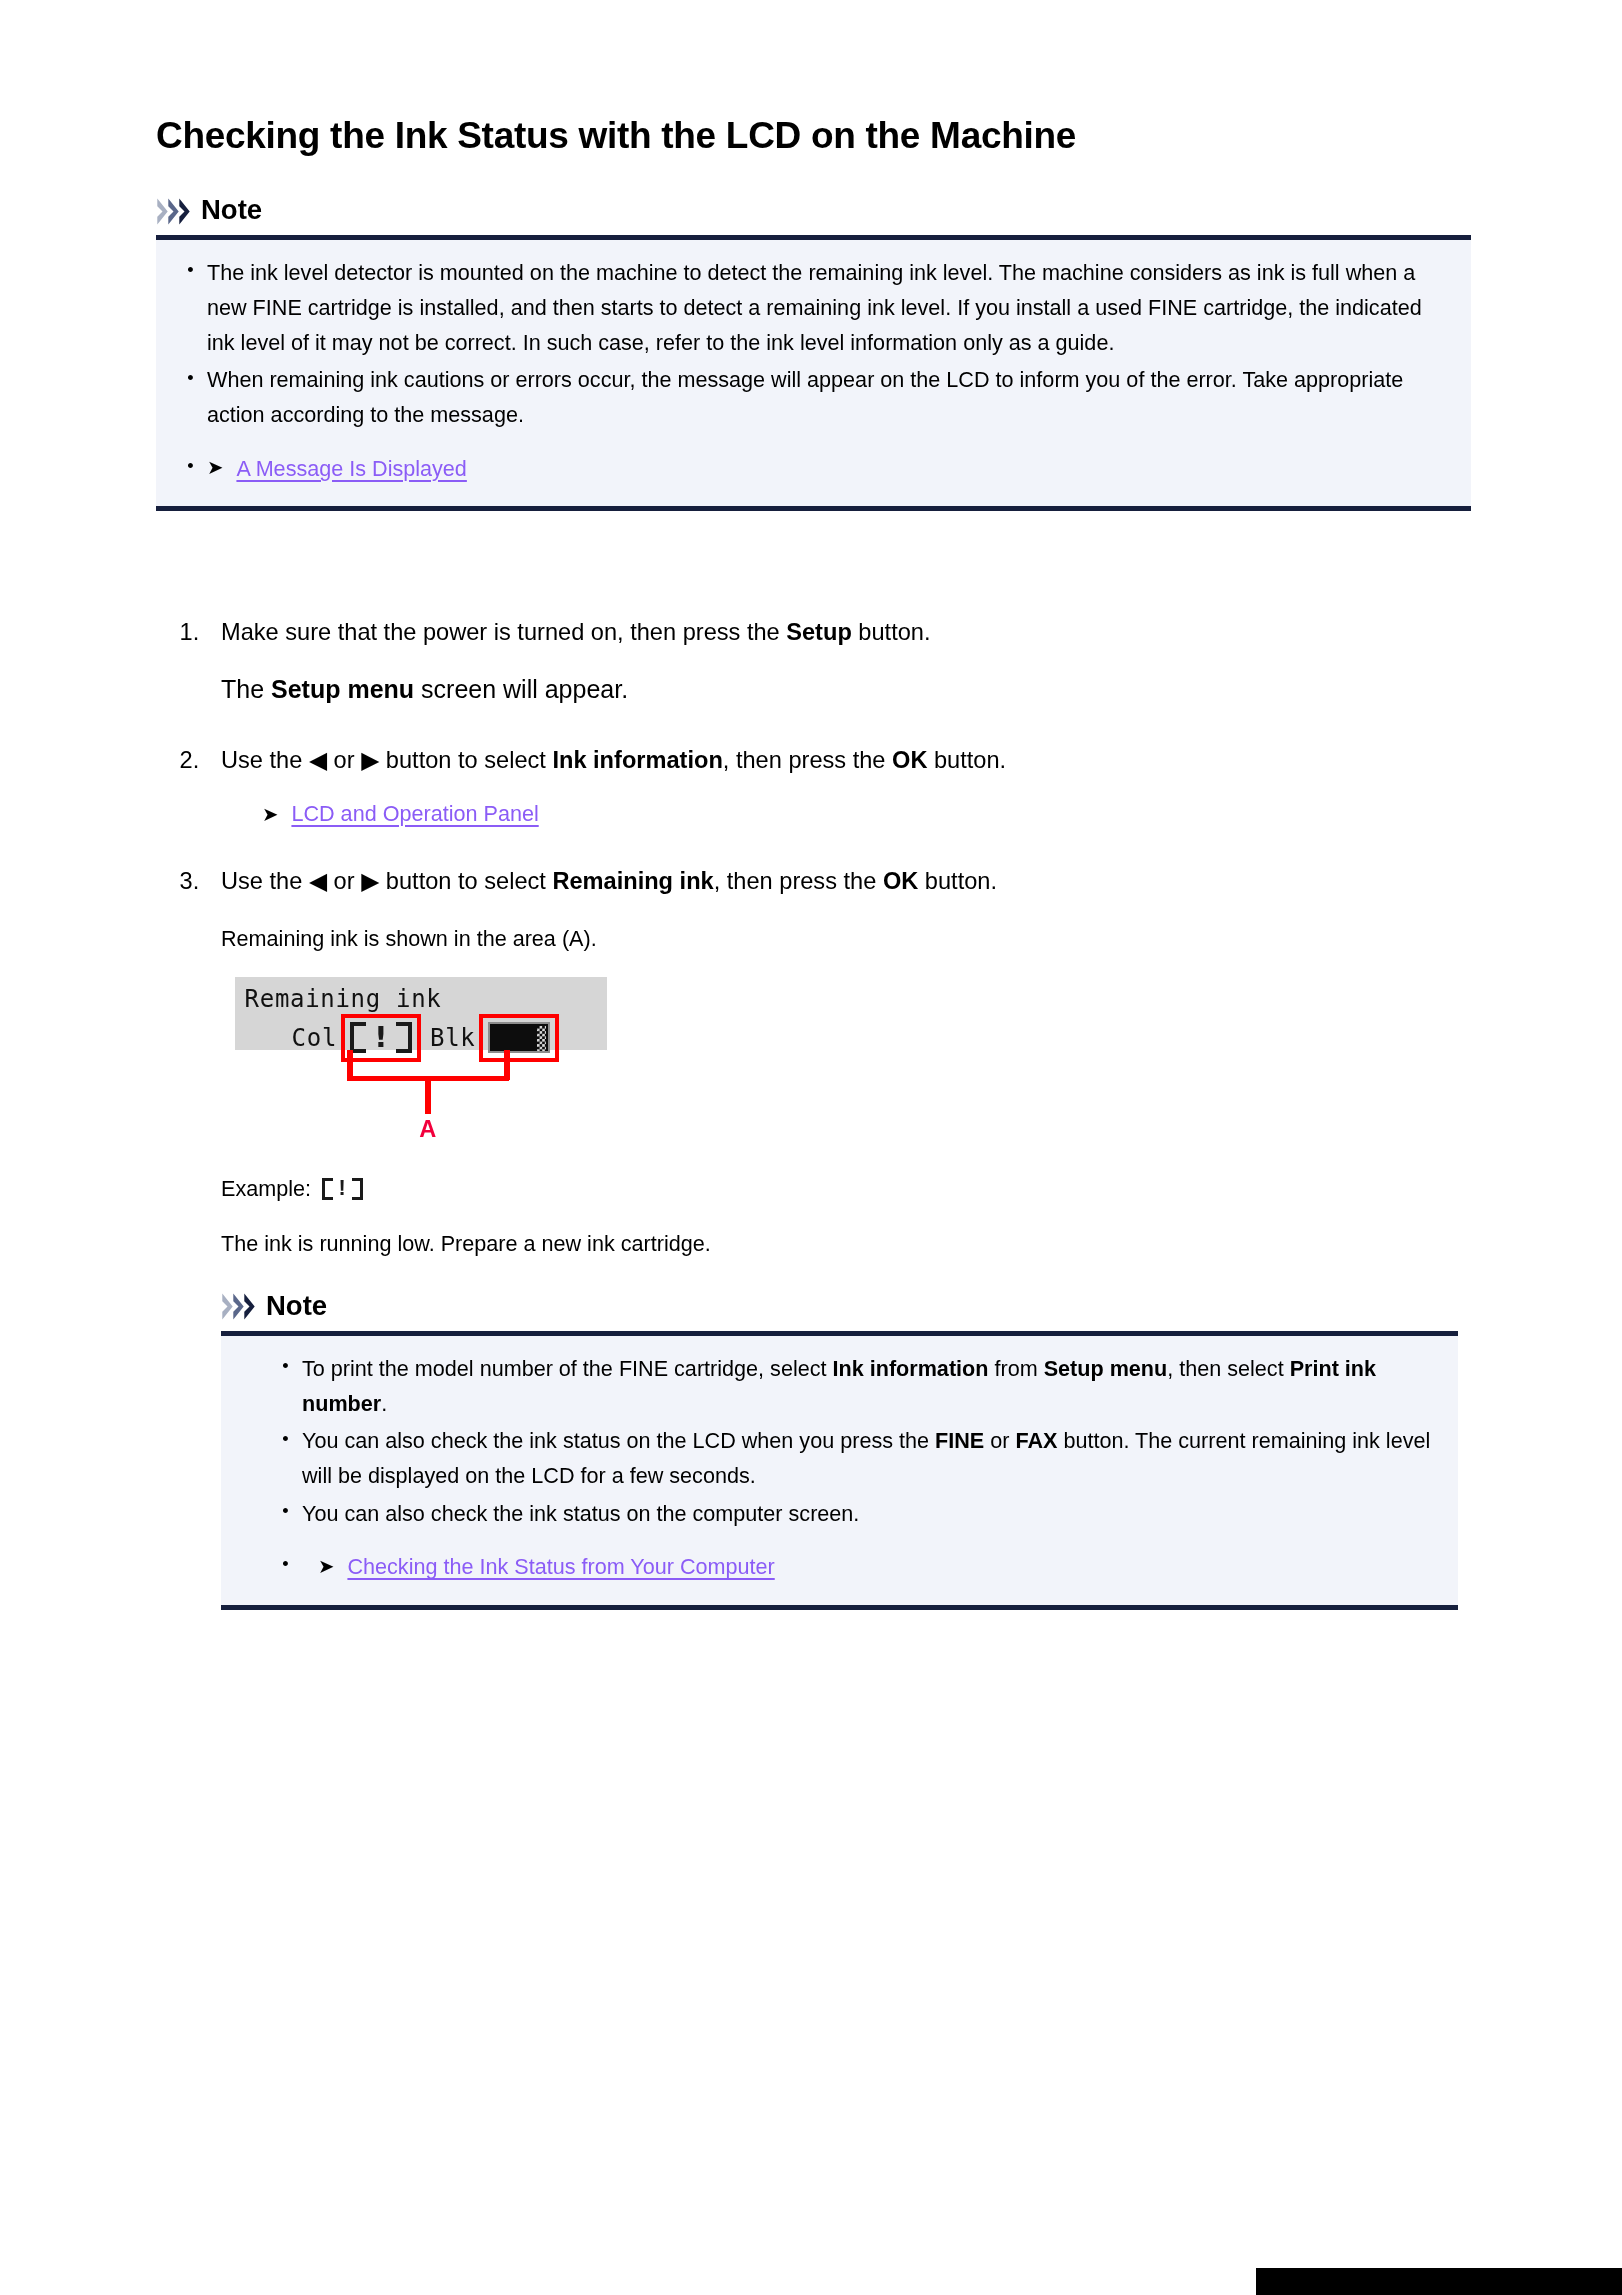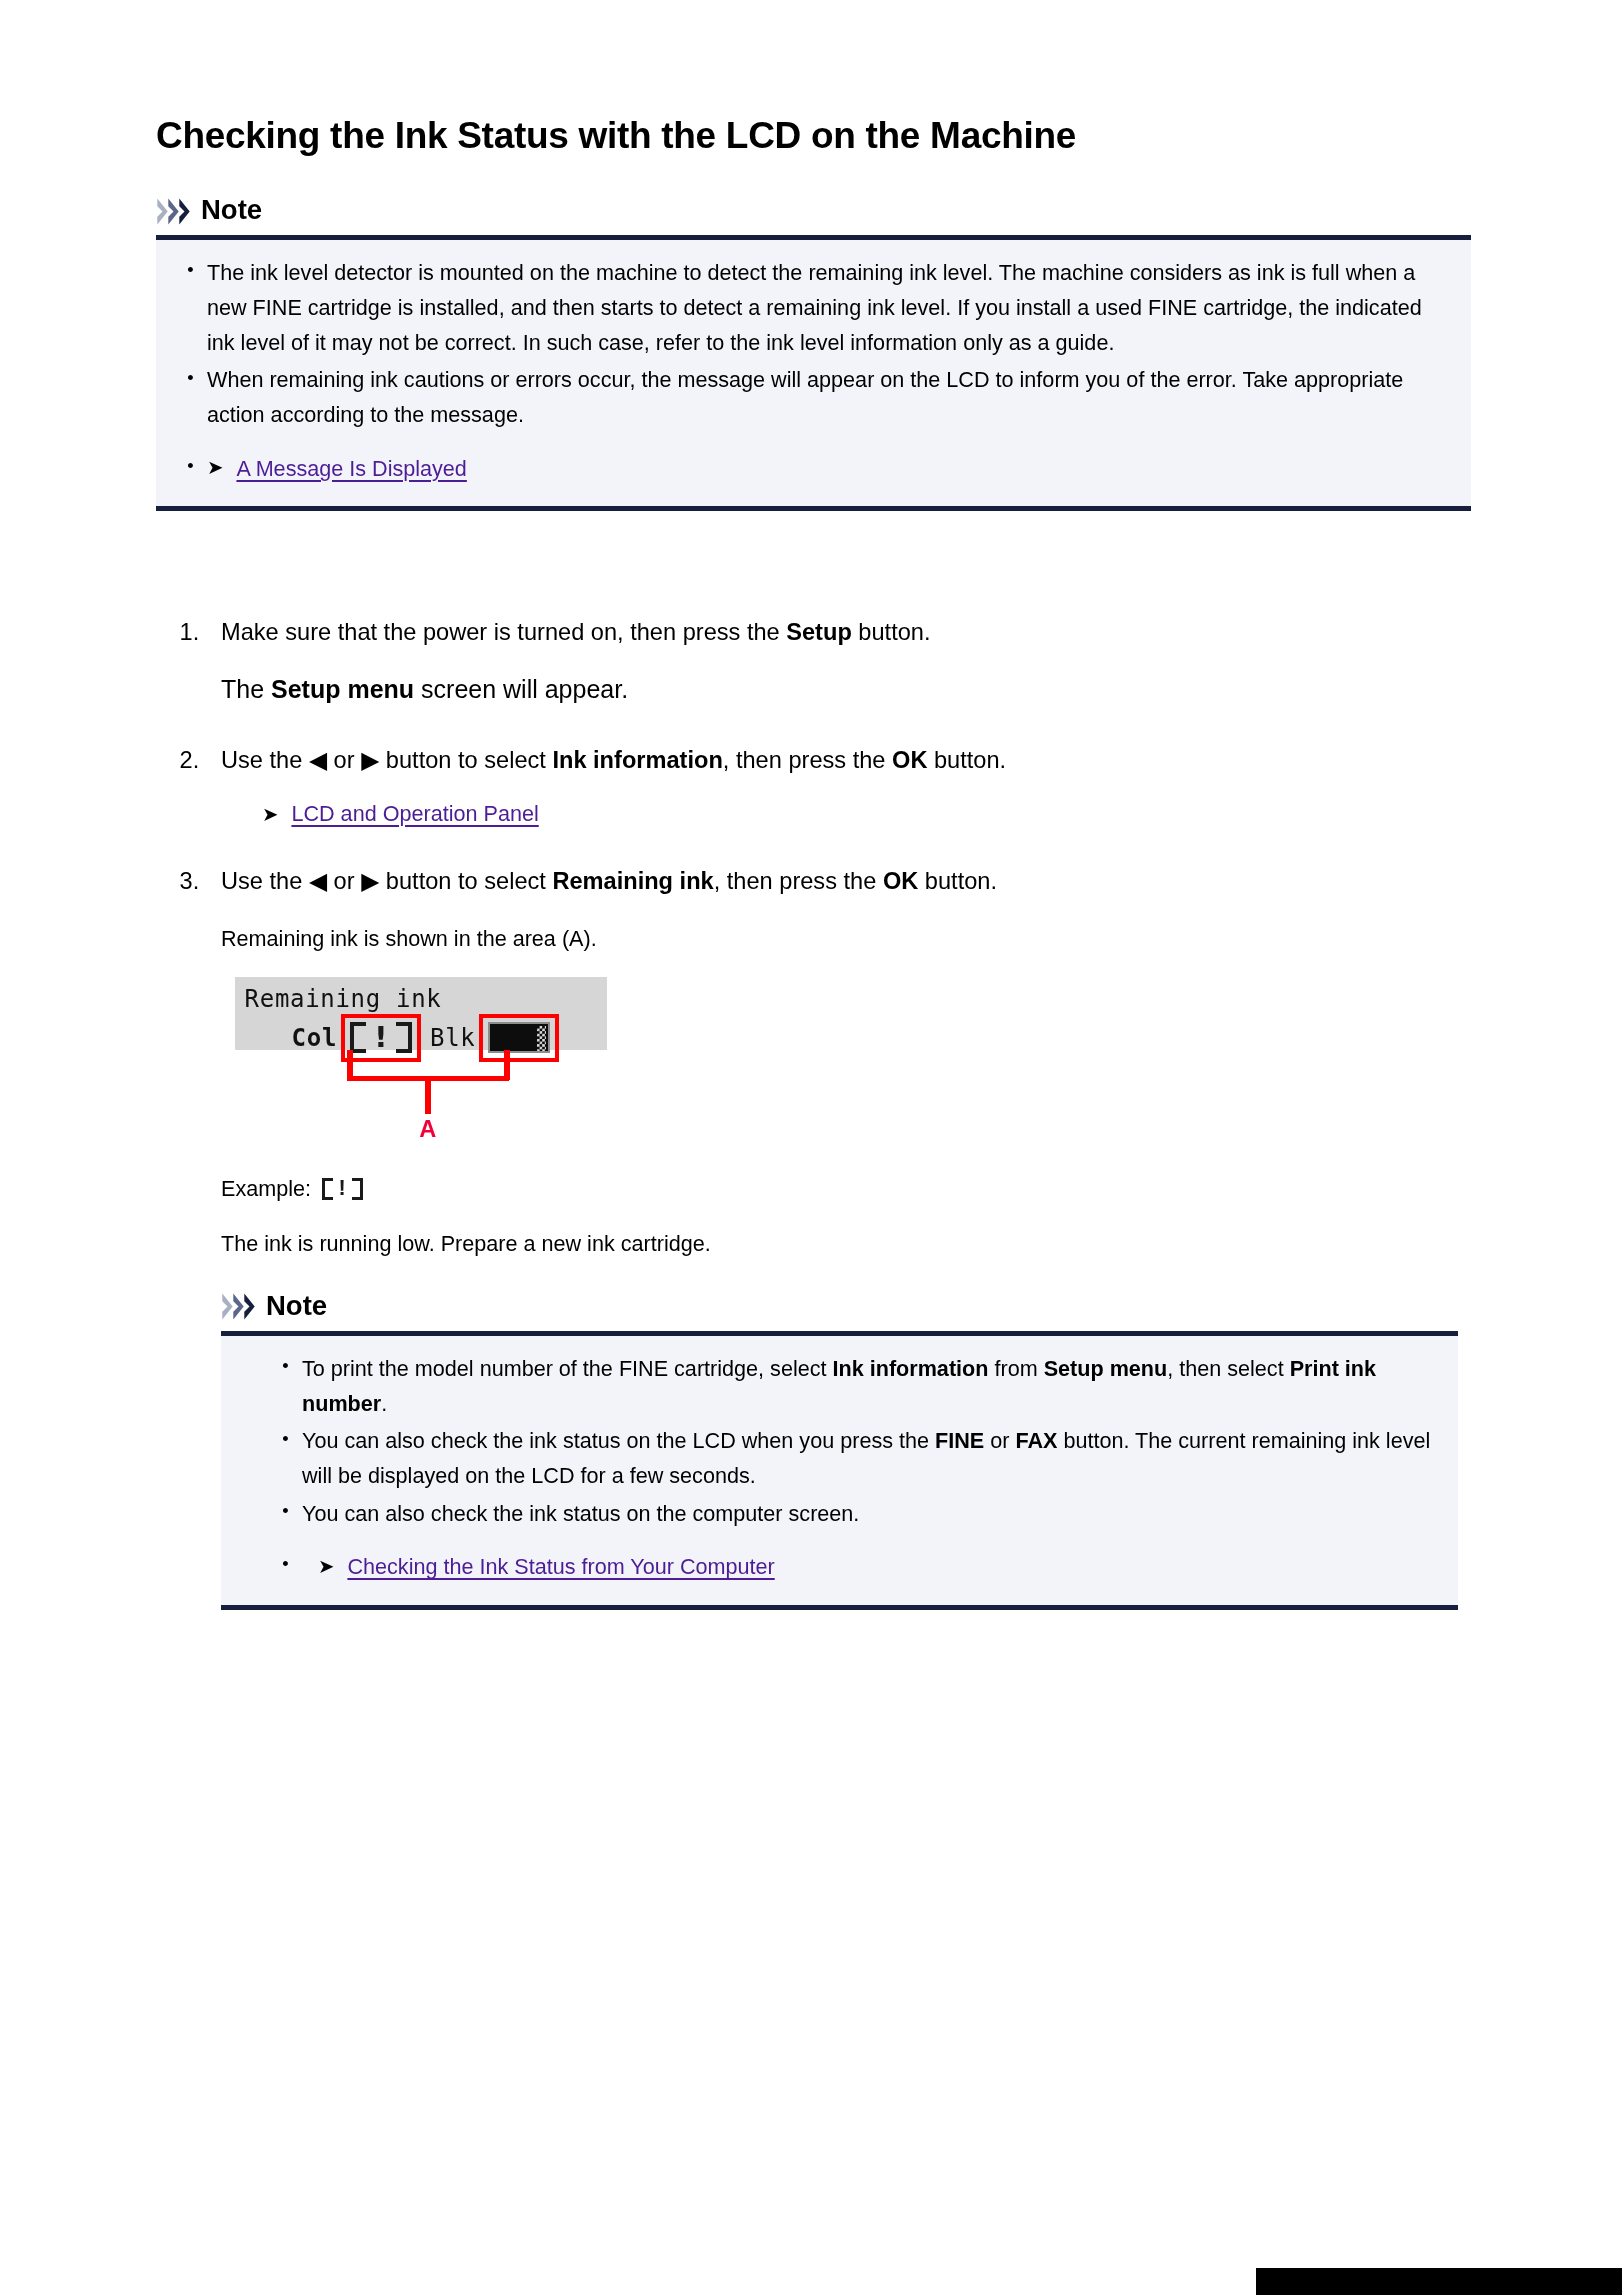--- a/index.html
+++ b/index.html
@@ -93,21 +93,21 @@
     gap: 13px;
   }
   .arrow-icon {
     color: #000;
     font-size: 19.6px;
     line-height: 1;
     position: relative;
     top: -1.3px;
   }
   .doclink {
-    color: #4c1d95;
+    color: #8b5cf6;
     text-decoration: underline;
     text-underline-offset: 3.9px;
     text-decoration-thickness: 2px;
     cursor: pointer;
   }
   b, strong { font-weight: bold; }
 
   
   .steps {
     position: absolute;
@@ -172,21 +172,21 @@
     top: 37px;
     display: flex;
     align-items: center;
   }
   .lcd-lbl {
     font-family: "DejaVu Sans Mono", monospace;
     font-size: 24px;
     letter-spacing: 0.7px;
     color: #111;
   }
-  .lbl-col { margin-left: 47px; font-weight: bold; }
+  .lbl-col { margin-left: 47px; }
   .lbl-blk { margin-left: 5.2px; }
 
   
   .callout {
     border: 4.6px solid #ff0000;
     box-sizing: border-box;
     margin: 0 3.9px;
     display: flex;
     align-items: center;
     justify-content: center;

